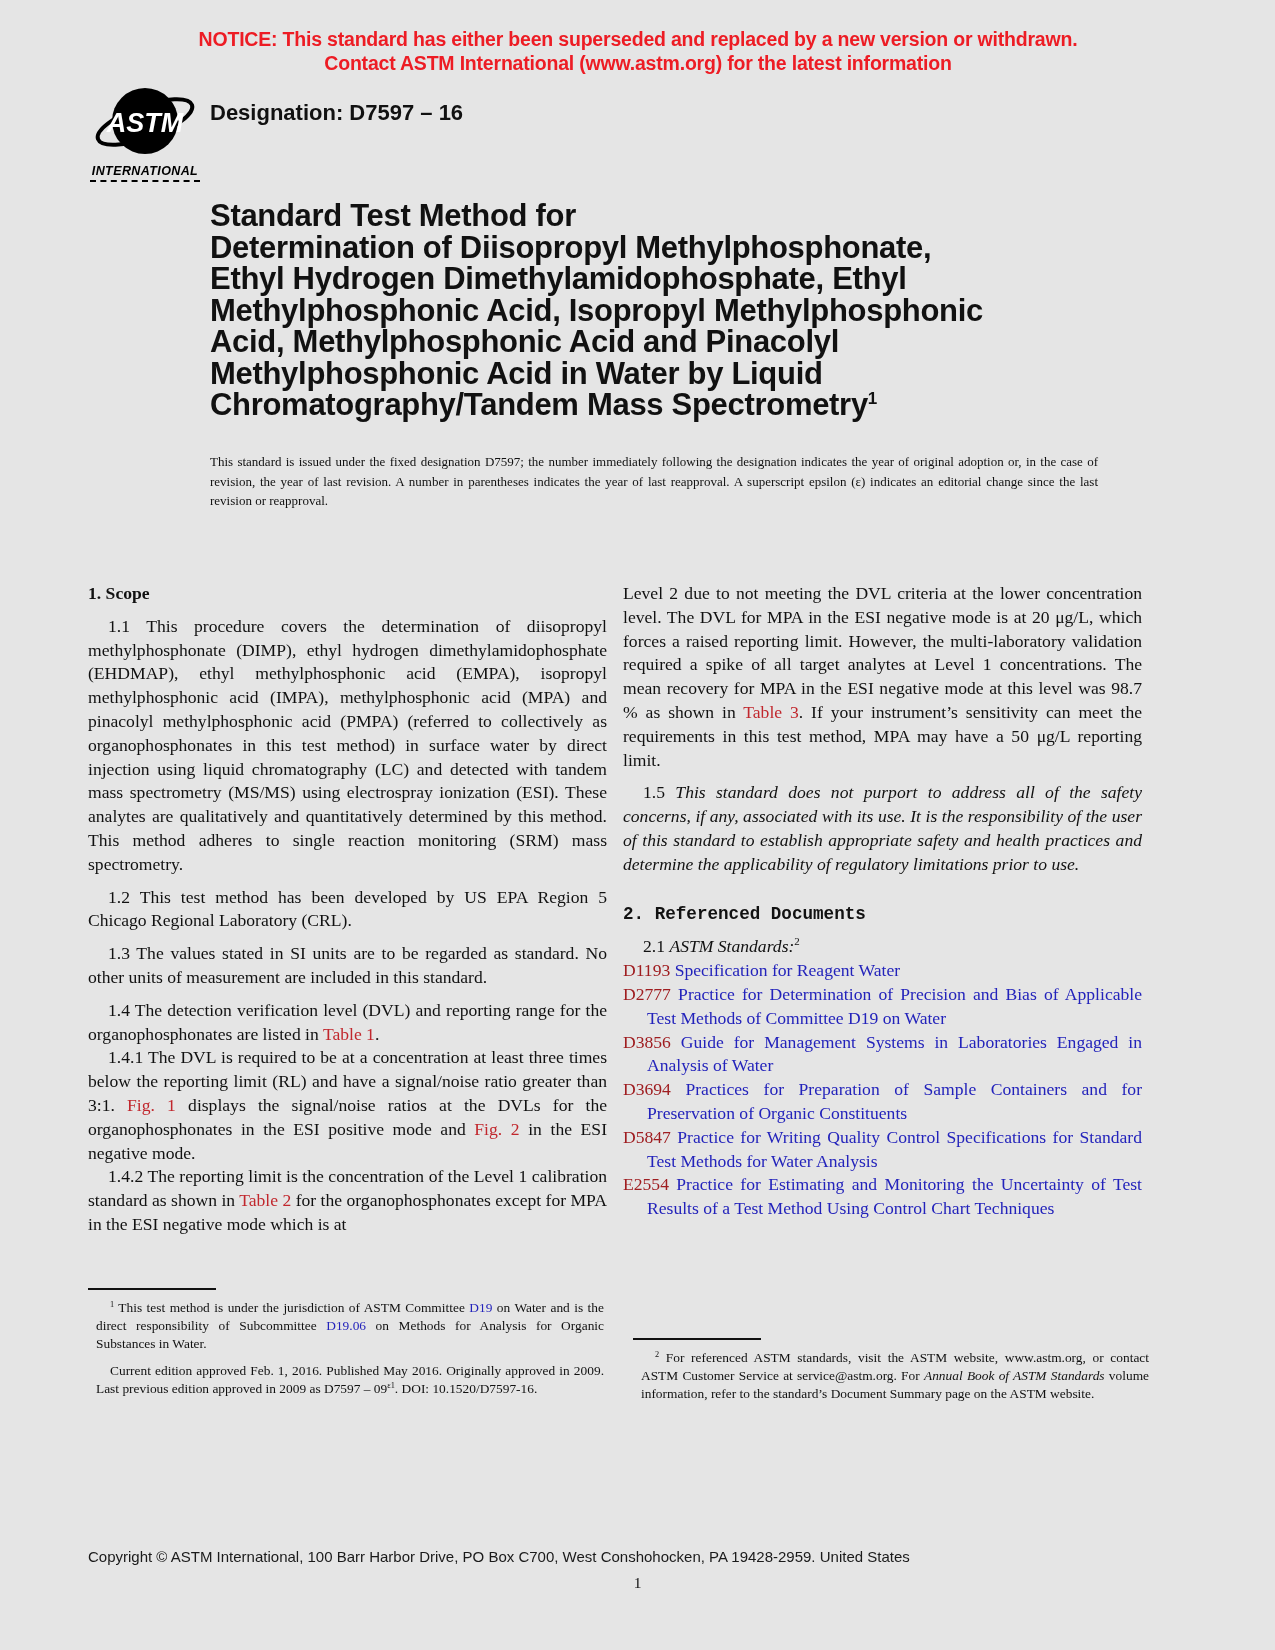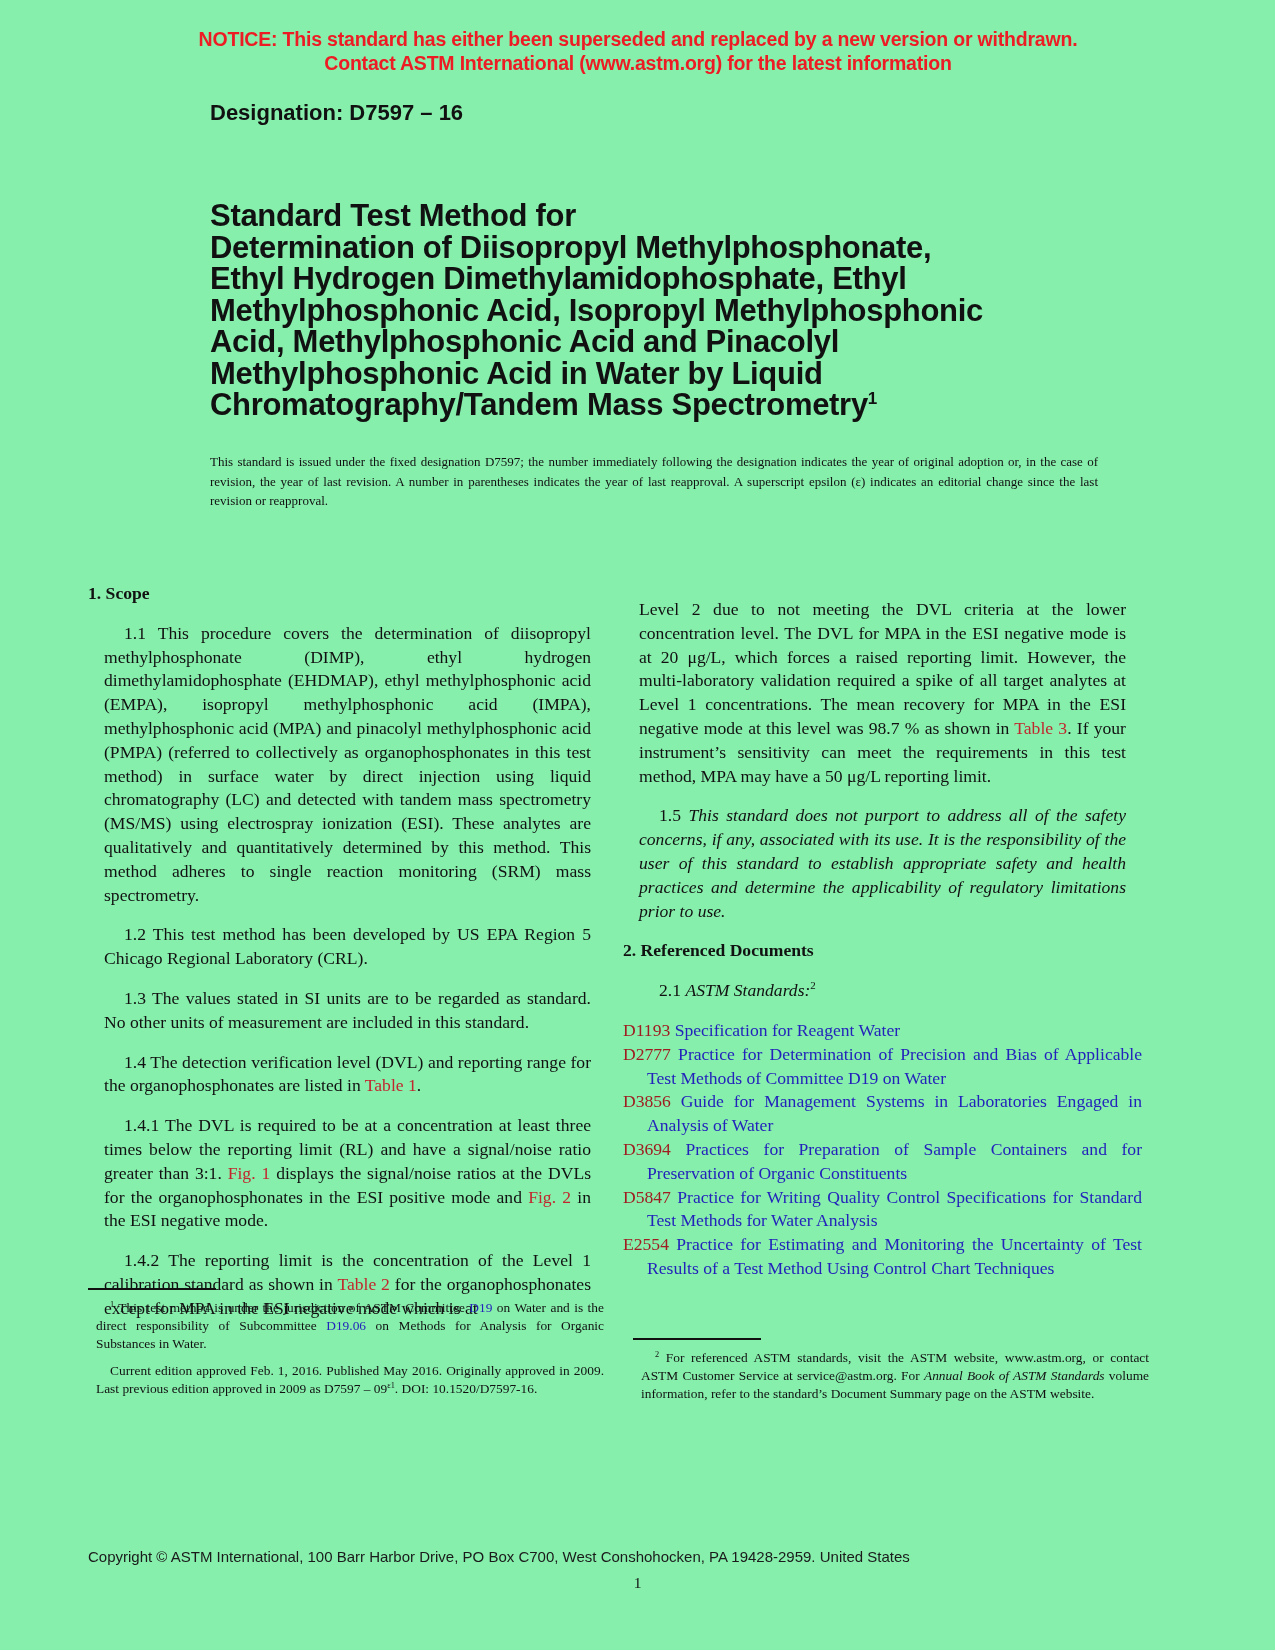--- a/index.html
+++ b/index.html
@@ -1,16 +1,16 @@
 <!DOCTYPE html>
 <html><head>
 <meta charset="utf-8">
 <style>
   html,body{margin:0;padding:0;background:#fff;}
-  .page{position:relative;width:1275px;height:1650px;background:#86efac;
+  .page{position:relative;width:1275px;height:1650px;background:#e5e5e5;
         font-family:"Liberation Serif", serif;color:#111;overflow:hidden;}
 
   .notice{position:absolute;top:28px;left:63px;width:1150px;text-align:center;
           font-family:"Liberation Sans", sans-serif;font-weight:bold;
           font-size:19.5px;line-height:23.5px;color:#ed1c24;letter-spacing:-0.2px;}
 
   .logo{position:absolute;top:82px;left:90px;width:110px;text-align:center;}
   .logo-sub{font-family:"Liberation Sans", sans-serif;font-style:italic;font-weight:bold;
             font-size:12.5px;letter-spacing:0.4px;color:#000;margin-top:-2px;}
   .logo-dash{border-top:2px dashed #000;margin-top:2px;width:100%;}
@@ -21,25 +21,25 @@
   .title-block{position:absolute;top:200px;left:210px;width:800px;
                font-family:"Liberation Sans", sans-serif;font-weight:bold;
                font-size:31px;line-height:31.5px;color:#111;letter-spacing:-0.3px;}
   .title-block sup{font-size:0.55em;}
 
   .issuance{position:absolute;top:452px;left:210px;width:888px;
             font-size:13px;line-height:19.6px;text-align:justify;}
 
   .columns{position:absolute;top:582px;left:88px;width:1064px;display:flex;gap:16px;}
   .col{width:519px;font-size:17.6px;line-height:23.8px;text-align:justify;}
-  .col p{margin:16px;text-indent:20px;}
+  .col p{margin:0;text-indent:20px;}
   .col p.noind{text-indent:0;}
   .col p.sp{margin-top:9px;}
   .sec-heading{font-weight:bold;font-size:17.6px;margin:0 0 9px 0;}
-  .sec-heading.mt{margin-top:16px;}
+  .sec-heading.mt{margin-top:26px;font-family:Liberation Mono, monospace;}
 
   .ref-item{padding-left:24px;text-indent:-24px;}
 
   .c-ref{color:#c1272d;}
   .c-docid{color:#9f1d20;}
   .c-link{color:#2323bb;}
   .c-it{font-style:italic;}
   sup{font-size:0.62em;line-height:0;}
 
   .fn{position:absolute;width:524px;font-size:13.4px;line-height:18.2px;text-align:justify;color:#111;}
@@ -56,20 +56,29 @@
 </head>
 <body>
 
 <div class="page">
 
   <div class="notice">
     <div>NOTICE: This standard has either been superseded and replaced by a new version or withdrawn.</div>
     <div>Contact ASTM International (www.astm.org) for the latest information</div>
   </div>
 
+  <div class="logo">
+    <svg width="104" height="80" viewBox="0 0 104 80">
+      <ellipse cx="52" cy="40" rx="50" ry="16" fill="none" stroke="#000" stroke-width="4" transform="rotate(-20 52 40)"></ellipse>
+      <circle cx="52" cy="39" r="33" fill="#000"></circle>
+      <text x="52" y="50" text-anchor="middle" fill="#fff" font-family="Liberation Sans, sans-serif" font-weight="bold" font-style="italic" font-size="27">ASTM</text>
+    </svg>
+    <div class="logo-sub">INTERNATIONAL</div>
+    <div class="logo-dash"></div>
+  </div>
 
   <div class="designation">Designation: D7597 – 16</div>
 
   <div class="title-block">
     <div>Standard Test Method for</div>
     <div><span>Determination of Diisopropyl Methylphosphonate, Ethyl Hydrogen Dimethylamidophosphate, Ethyl Methylphosphonic Acid, Isopropyl Methylphosphonic Acid, Methylphosphonic Acid and Pinacolyl Methylphosphonic Acid in Water by Liquid Chromatography/Tandem Mass Spectrometry</span><sup>1</sup></div>
   </div>
 
   <div class="issuance">This standard is issued under the fixed designation D7597; the number immediately following the designation indicates the year of original adoption or, in the case of revision, the year of last revision. A number in parentheses indicates the year of last reapproval. A superscript epsilon (ε) indicates an editorial change since the last revision or reapproval.</div>
 

